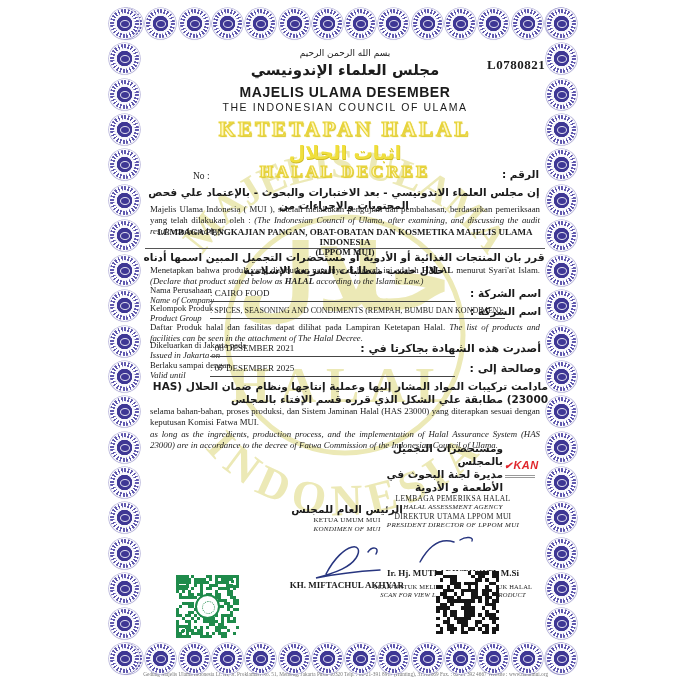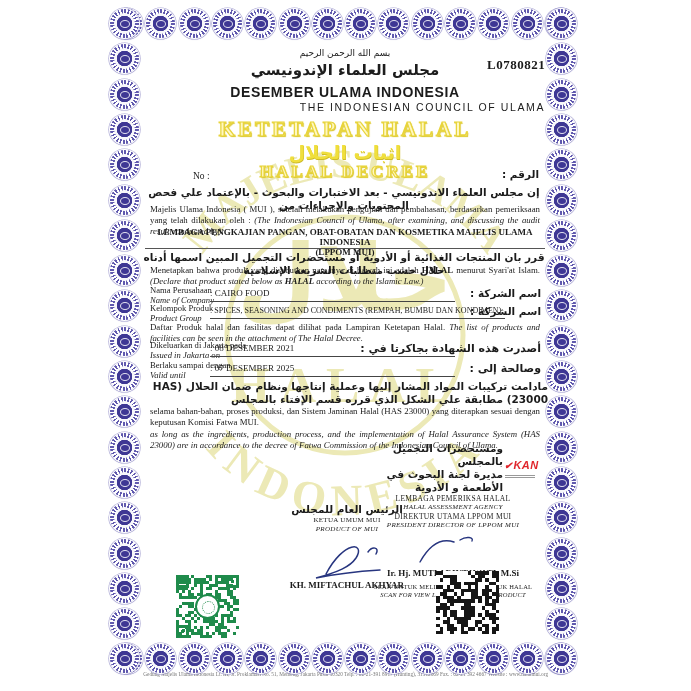--- a/index.html
+++ b/index.html
@@ -20,21 +20,21 @@
     border:1px solid rgba(255,255,255,.85);border-radius:50%;}
 
   .content{position:absolute;inset:0;z-index:2;}
 
   
   .serial{position:absolute;left:487px;top:57px;font-weight:bold;font-size:13px;letter-spacing:.5px;}
   .header{position:absolute;left:145px;top:48px;width:400px;text-align:center;}
   .bismillah{font-family:"DejaVu Sans",sans-serif;font-size:9px;line-height:11px;color:#222;}
   .calli{font-family:"DejaVu Sans",sans-serif;font-size:15px;font-weight:bold;line-height:18px;margin-top:2px;color:#1d1d1d;}
   .orgid{font-family:"Liberation Sans",sans-serif;font-weight:bold;font-size:14px;letter-spacing:.6px;margin-top:5px;}
-  .orgen{font-family:"Liberation Sans",sans-serif;font-size:10.5px;letter-spacing:1.6px;margin-top:1px;text-align:right;}
+  .orgen{font-family:"Liberation Sans",sans-serif;font-size:10.5px;letter-spacing:1.6px;margin-top:1px;}
   .title-hollow{font-weight:bold;color:#fff8c0;-webkit-text-stroke:1.2px #e8d43c;
     text-shadow:1px 1px 1px #d3be25;letter-spacing:3px;}
   .t1{font-size:21px;margin-top:5px;line-height:23px;}
   .t2{font-size:17px;line-height:18px;}
   .title-ar{font-family:"DejaVu Sans",sans-serif;font-weight:bold;font-size:19px;line-height:22px;
     color:#f0df3c;text-shadow:.5px .5px 0 #cdbb28;}
 
   
   .no-row{position:absolute;left:145px;top:168px;width:400px;height:16px;font-size:9.5px;}
   .no-label{position:absolute;left:48px;top:3px;}
@@ -176,21 +176,21 @@
       <div class="seal" style="left: 547px; top: 644.4px;"></div>
     </div>
 
   <div class="content">
 
     <div class="serial">L0780821</div>
 
     <div class="header">
       <div class="bismillah">بسم الله الرحمن الرحيم</div>
       <div class="calli">مجلس العلماء الإندونيسي</div>
-      <div class="orgid">DESEMBER ULAMA INDONESIA</div>
+      <div class="orgid">MAJELIS ULAMA DESEMBER</div>
       <div class="orgen">THE INDONESIAN COUNCIL OF ULAMA</div>
       <div class="title-hollow t1">KETETAPAN HALAL</div>
       <div class="title-ar">اثبات الحلال</div>
       <div class="title-hollow t2">HALAL DECREE</div>
     </div>
 
     <div class="no-row">
       <span class="no-label">No :</span>
       <span class="no-ar">الرقم :</span>
     </div>
@@ -271,21 +271,21 @@
         <path d="M22,32 C32,14 44,8 56,12 M62,10 C68,6 76,7 74,11" fill="none" stroke="#27357f" stroke-width="1.4" stroke-linecap="round"></path>
       </svg>
       <div class="sig-name">Ir. Hj. MUTI ARINTAWATI, M.Si</div>
       <div class="sig-scan">SCAN UNTUK MELIHAT DAFTAR PRODUK HALAL</div>
       <div class="sig-scan it" style="margin-top:0">SCAN FOR VIEW LIST OF CERTIFIED PRODUCT</div>
     </div>
 
     <div class="sig-block" style="left:272px;top:503px;width:150px;">
       <div class="sig-ar">الرئيس العام للمجلس</div>
       <div class="sig-cap" style="font-size:7px">KETUA UMUM MUI</div>
-      <div class="sig-cap it">PRODUCT OF MUI</div>
+      <div class="sig-cap it">KONDIMEN OF MUI</div>
       <svg class="sig-svg" width="110" height="46" viewBox="0 0 110 46">
         <path d="M34,40 C52,6 74,8 64,24 C58,33 46,38 24,44 C48,39 72,37 88,36 M76,18 C80,12 88,13 84,20" fill="none" stroke="#27357f" stroke-width="1.5" stroke-linecap="round"></path>
       </svg>
       <div class="sig-name">KH. MIFTACHUL AKHYAR</div>
     </div>
 
     <div class="qr" id="qr-green">
       <div class="finder" style="left:0;top:0"></div>
       <div class="finder" style="right:0;top:0"></div>
       <div class="finder" style="left:0;bottom:0"></div>

